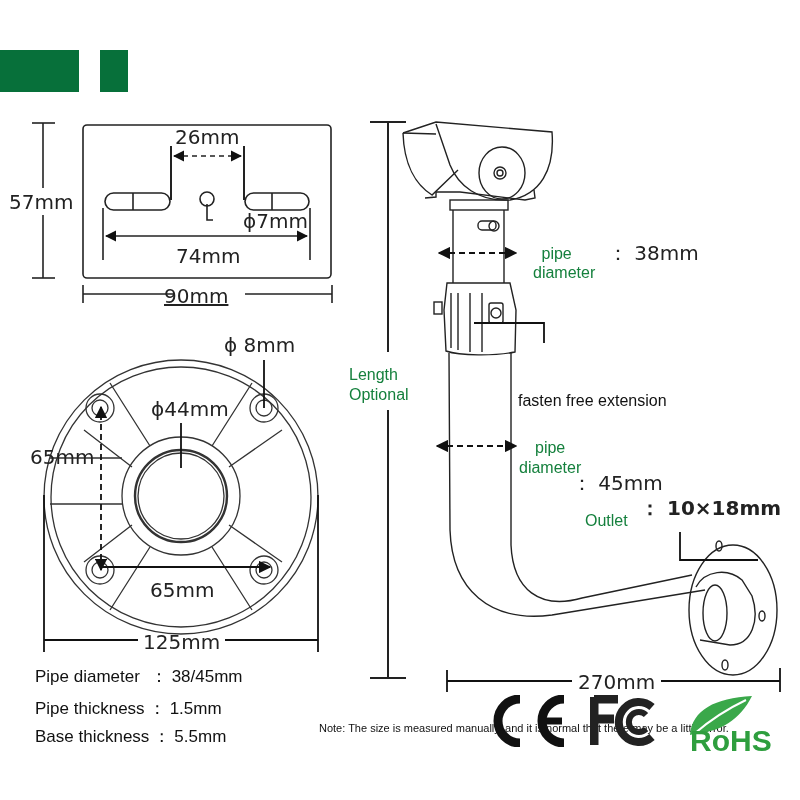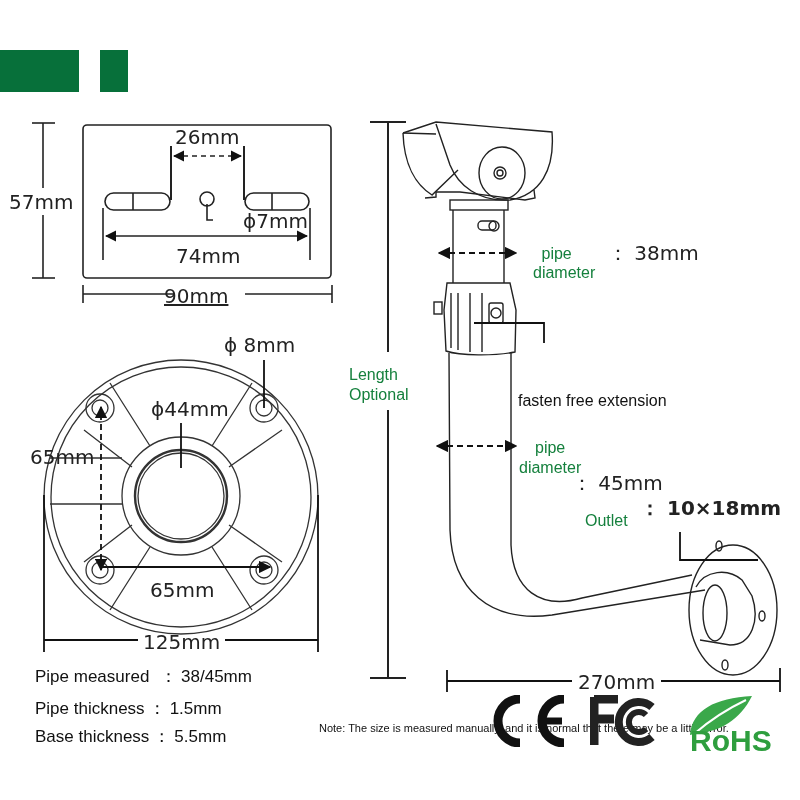--- a/index.html
+++ b/index.html
@@ -172,21 +172,21 @@
   <div>diameter</div>
 </div>
 <div class="lbl" style="left:572px;top:438px;margin-top:35px;">： 45mm</div>
 
 <div class="lbl bold" style="left:585px;top:513px;">Outlet</div>
 <div class="lbl" style="left:640px;top:498px;font-weight:bold;">： 10×18mm</div>
 
 <div class="lbl" style="left:578px;top:672px;">270mm</div>
 
 <div class="lbl spec" style="left:35px;top:668px;">
-  <span>Pipe measured</span><span style="margin:0 4px 0 6px;"> ：</span><span>38/45mm</span>
+  <span>Pipe diameter</span><span style="margin:0 4px 0 6px;"> ：</span><span>38/45mm</span>
 </div>
 <div class="lbl spec" style="left:35px;top:700px;">
   <span>Pipe thickness</span><span style="margin:0 4px;">：</span><span>1.5mm</span>
 </div>
 <div class="lbl spec" style="left:35px;top:728px;">
   <span>Base thickness</span><span style="margin:0 4px;">：</span><span>5.5mm</span>
 </div>
 
 <div class="lbl note" style="left:319px;top:723px;">Note: The size is measured manually, and it is normal that there may be a little error.</div>
 

